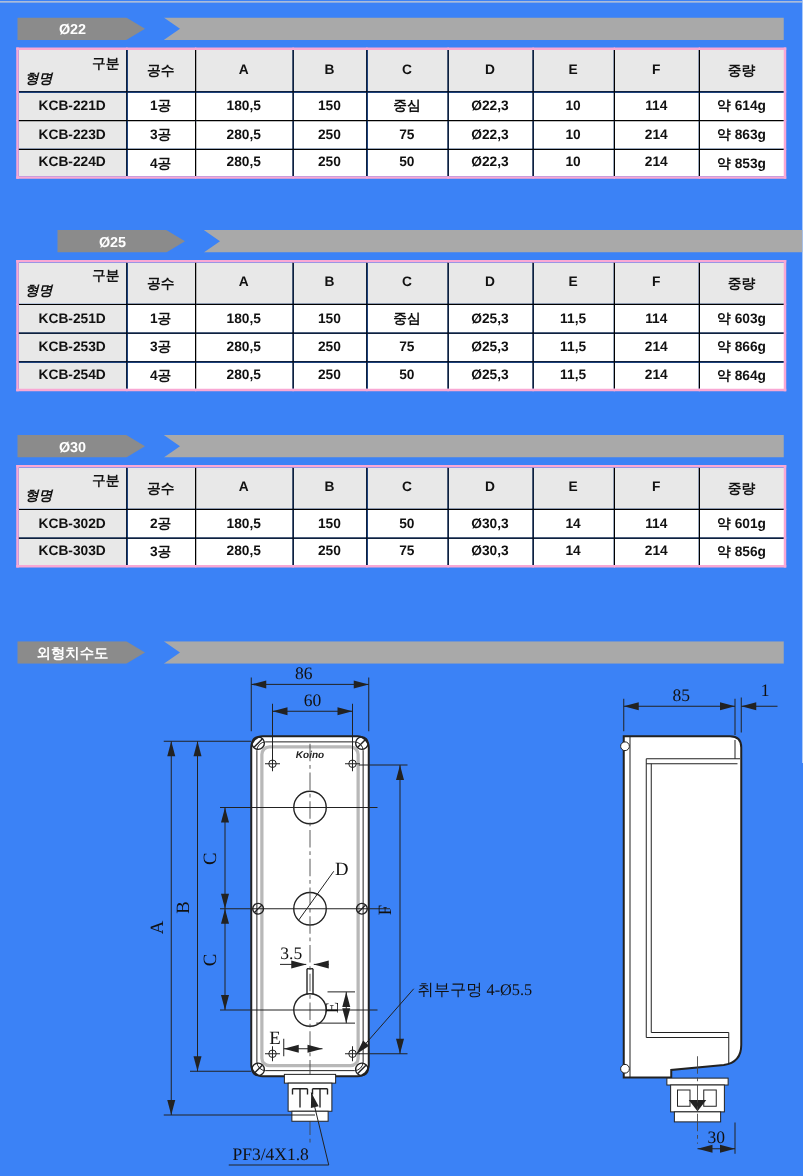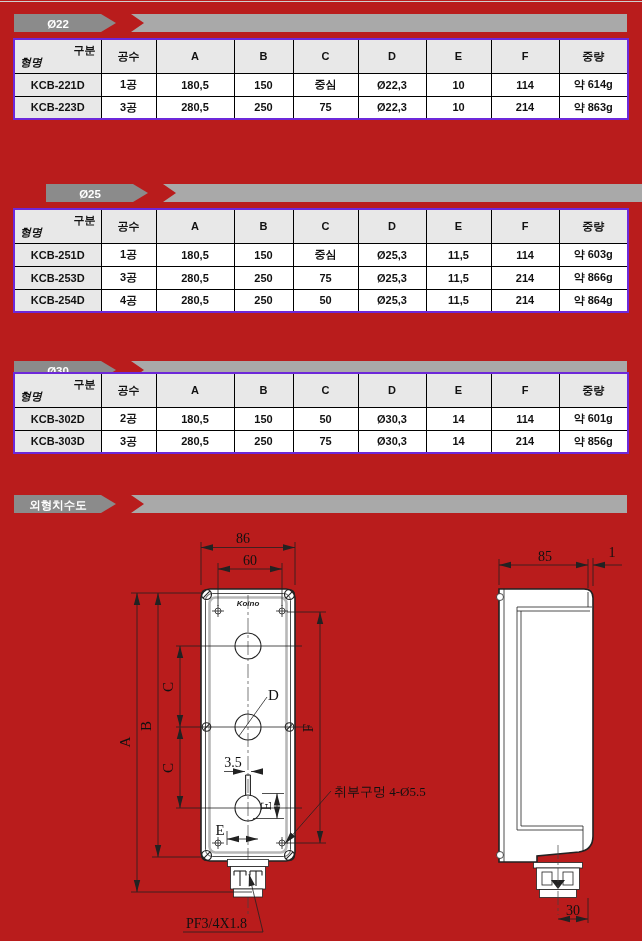--- a/index.html
+++ b/index.html
@@ -1,38 +1,38 @@
 <!DOCTYPE html>
 <html><head>
 <meta charset="utf-8">
 <style>
   html,body{margin:0;padding:0;background:#fff;}
-  .page{position:relative;width:642px;height:941px;background:#b91c1c;overflow:hidden;
+  .page{position:relative;width:642px;height:941px;background:#3b82f6;overflow:hidden;
         font-family:"Liberation Sans",sans-serif;}
   .topline{position:absolute;top:1px;left:0;width:642px;height:1px;background:#cfcfcf;}
   .band{position:absolute;left:0;width:642px;height:18px;}
   .band svg{display:block;}
   .band text{font:bold 11.5px "Liberation Sans",sans-serif;fill:#ffffff;}
   table.spec{position:absolute;left:13px;border-collapse:collapse;table-layout:fixed;width:614px;
-             border:2px solid #6d28d9;font:bold 11px "Liberation Sans",sans-serif;color:#111;}
+             border:2px solid #f9a8d4;font:bold 11px "Liberation Sans",sans-serif;color:#111;}
   table.spec th,table.spec td{border:1px solid #000;text-align:center;vertical-align:middle;padding:0;overflow:hidden;}
   table.spec thead tr{height:34px;}
   table.spec tbody tr{height:23px;}
   table.spec thead th{background:#e8e8e8;}
   table.spec tbody th.rowhead{background:#e8e8e8;margin-top:38px;}
   table.spec td{background:#fff;}
   th.corner{position:relative;
     background-color:#e8e8e8;
     background-image:linear-gradient(to bottom right,
       rgba(0,0,0,0) calc(50% - 0.8px), #000 calc(50% - 0.8px),
       #000 calc(50% + 0.8px), rgba(0,0,0,0) calc(50% + 0.8px));}
   th.corner .ct{position:absolute;top:3px;right:5px;}
   th.corner .cb{position:absolute;bottom:3px;left:5px;font-style:italic;}
   #t1{top:38px;} #t2{top:208px;} #t3{top:372px;}
-  #b1{top:14px;} #b2{top:184px;padding-left:32px;} #b3{top:361px;} #b4{top:495px;}
+  #b1{top:14px;} #b2{top:184px;padding-left:32px;} #b3{top:348px;} #b4{top:513px;}
   svg.drawing{position:absolute;top:530px;left:0;}
   .thick{stroke:#222;stroke-width:1.6;fill:none;}
   .mid{stroke:#222;stroke-width:1.1;fill:none;}
   .thin{stroke:#222;stroke-width:0.8;fill:none;}
   .dim{stroke:#222;stroke-width:0.8;fill:none;}
   .cl{stroke:#444;stroke-width:0.7;fill:none;stroke-dasharray:14 3 3 3;}
   .shade{stroke:#b8b8b8;stroke-width:2.6;fill:none;}
   .wfill{fill:#fff;}
   .dimnum{font:14px "Liberation Serif",serif;fill:#111;}
   .dimletter{font:15px "Liberation Serif",serif;fill:#111;}
@@ -118,20 +118,31 @@
           <th class="rowhead">KCB-223D</th>
           <td>3공</td>
           <td>280,5</td>
           <td>250</td>
           <td>75</td>
           <td>Ø22,3</td>
           <td>10</td>
           <td>214</td>
           <td>약 863g</td>
         </tr>
+        <tr>
+          <th class="rowhead">KCB-224D</th>
+          <td>4공</td>
+          <td>280,5</td>
+          <td>250</td>
+          <td>50</td>
+          <td>Ø22,3</td>
+          <td>10</td>
+          <td>214</td>
+          <td>약 853g</td>
+        </tr>
       </tbody>
     </table>
   <table class="spec" id="t2">
       <colgroup>
         <col style="width: 87px;">
         <col style="width: 55px;">
         <col style="width: 78px;">
         <col style="width: 59px;">
         <col style="width: 65px;">
         <col style="width: 68px;">

